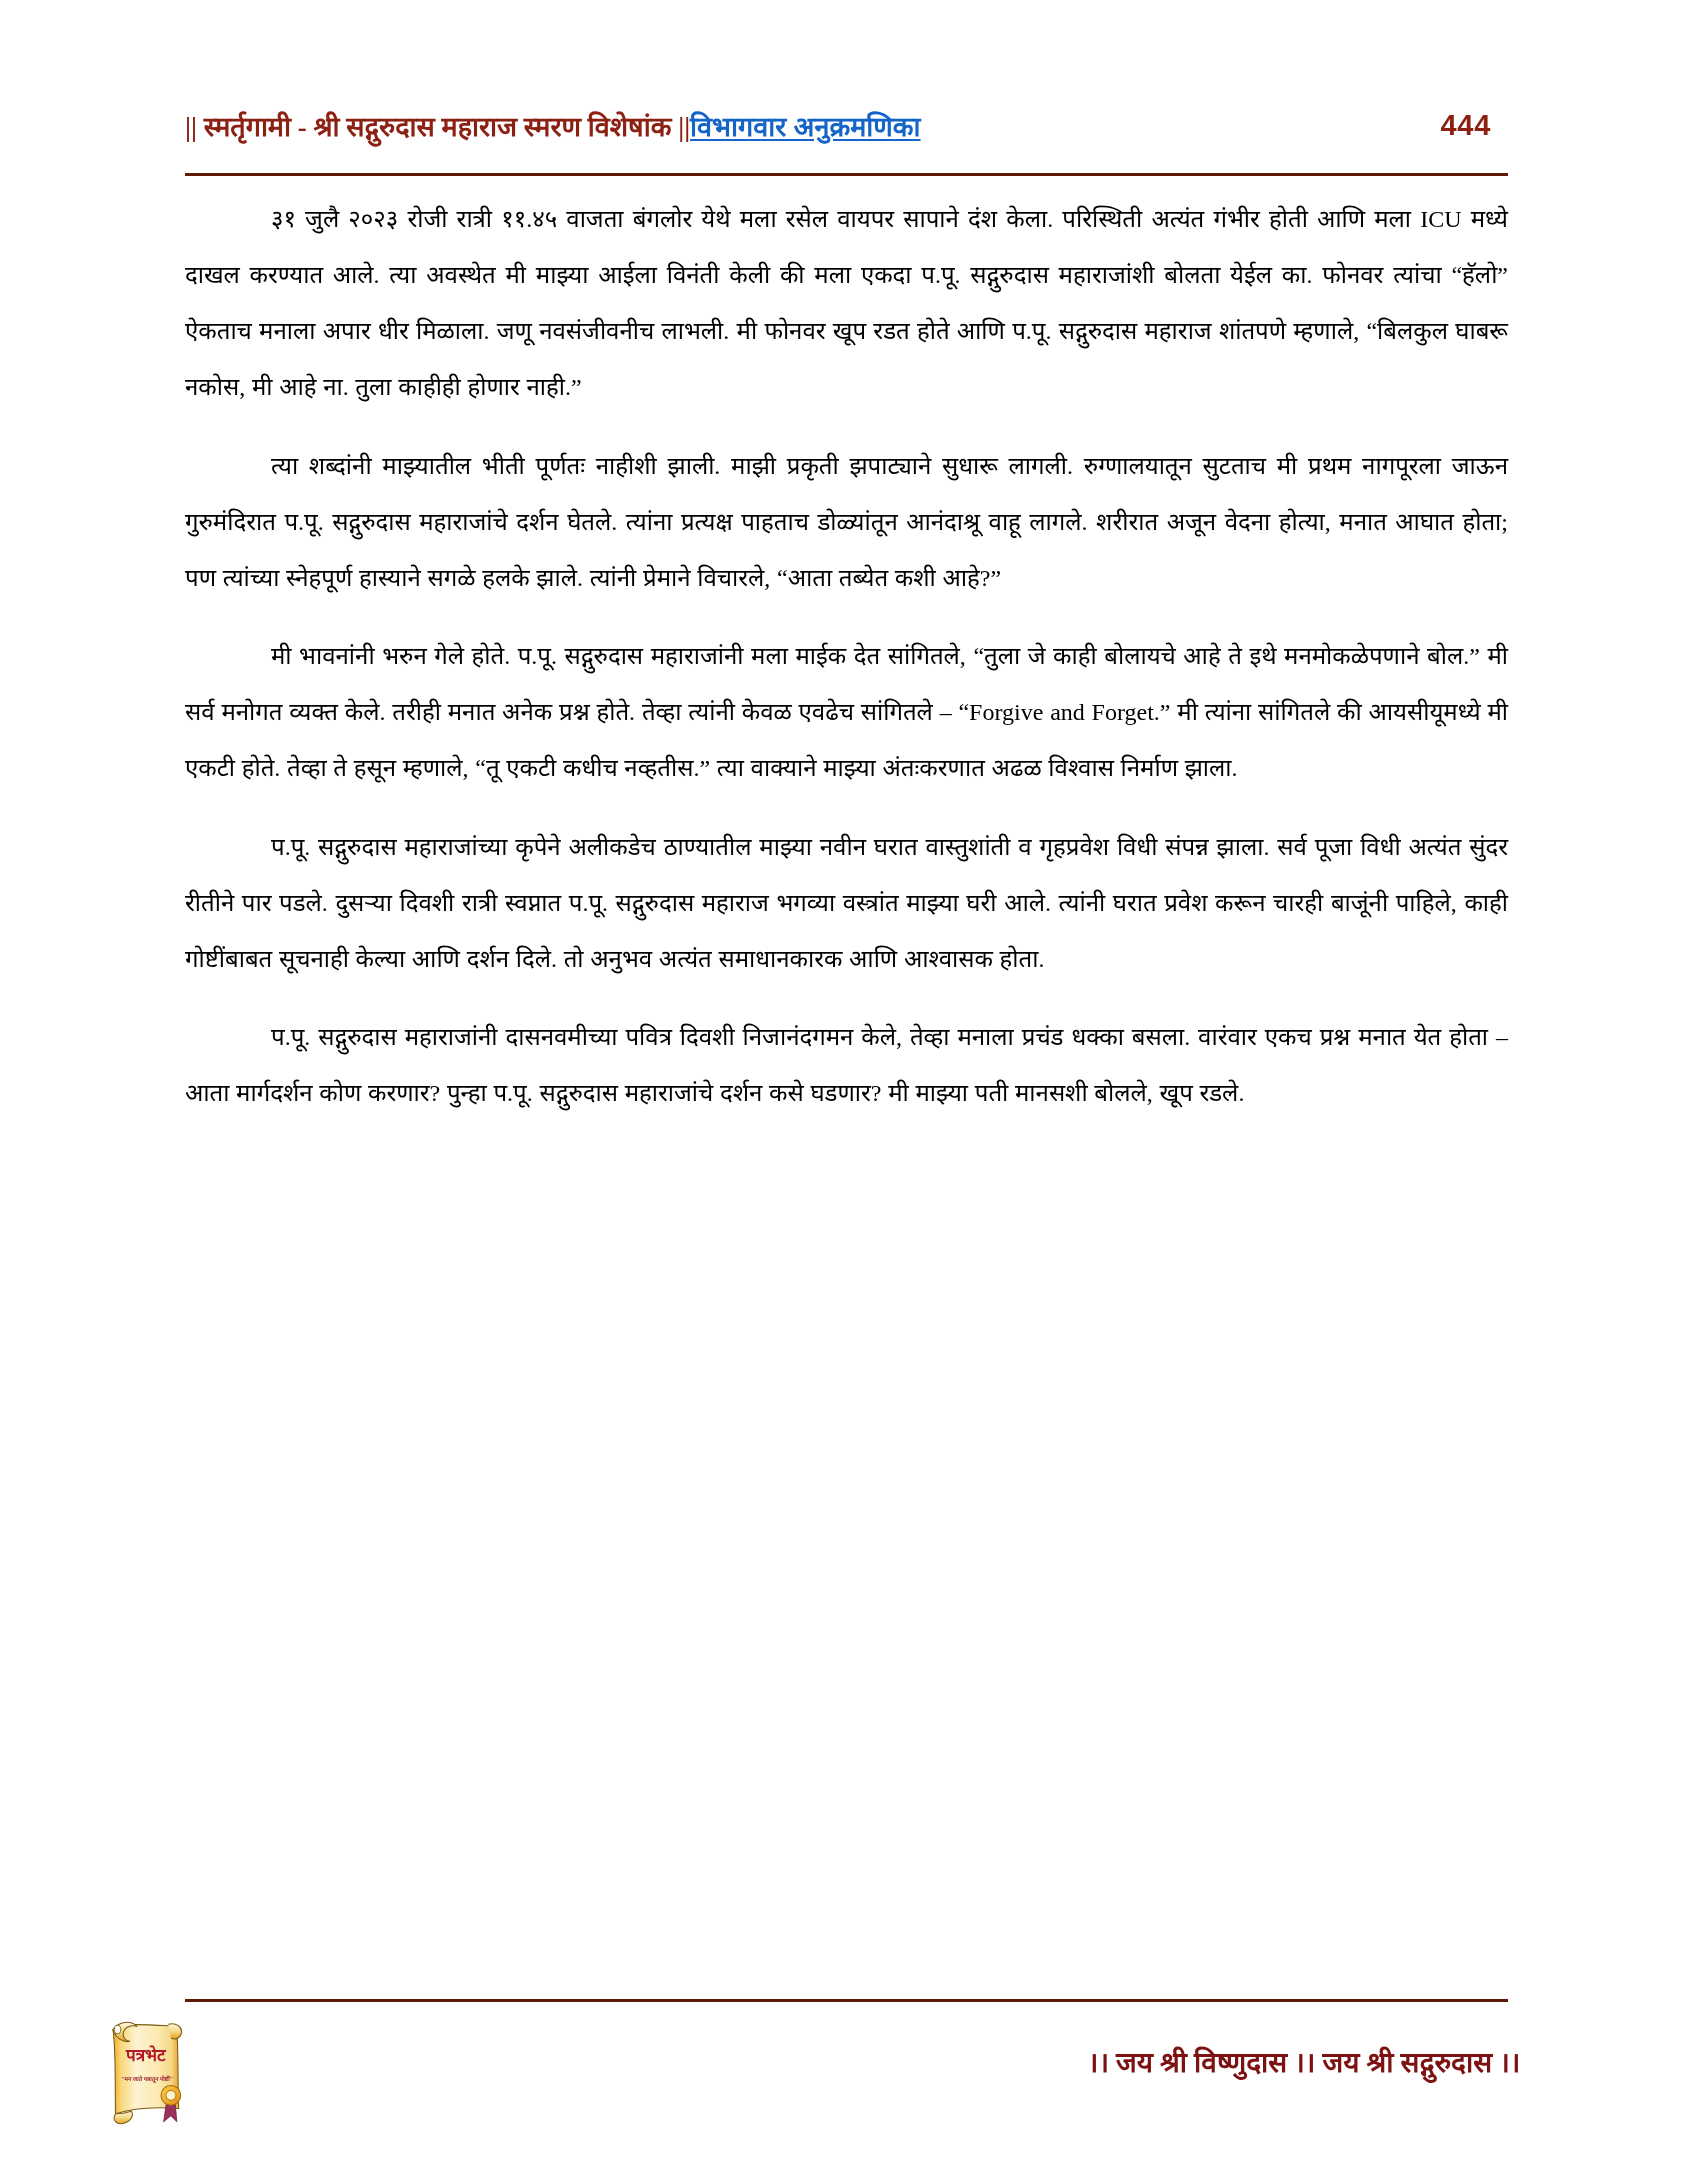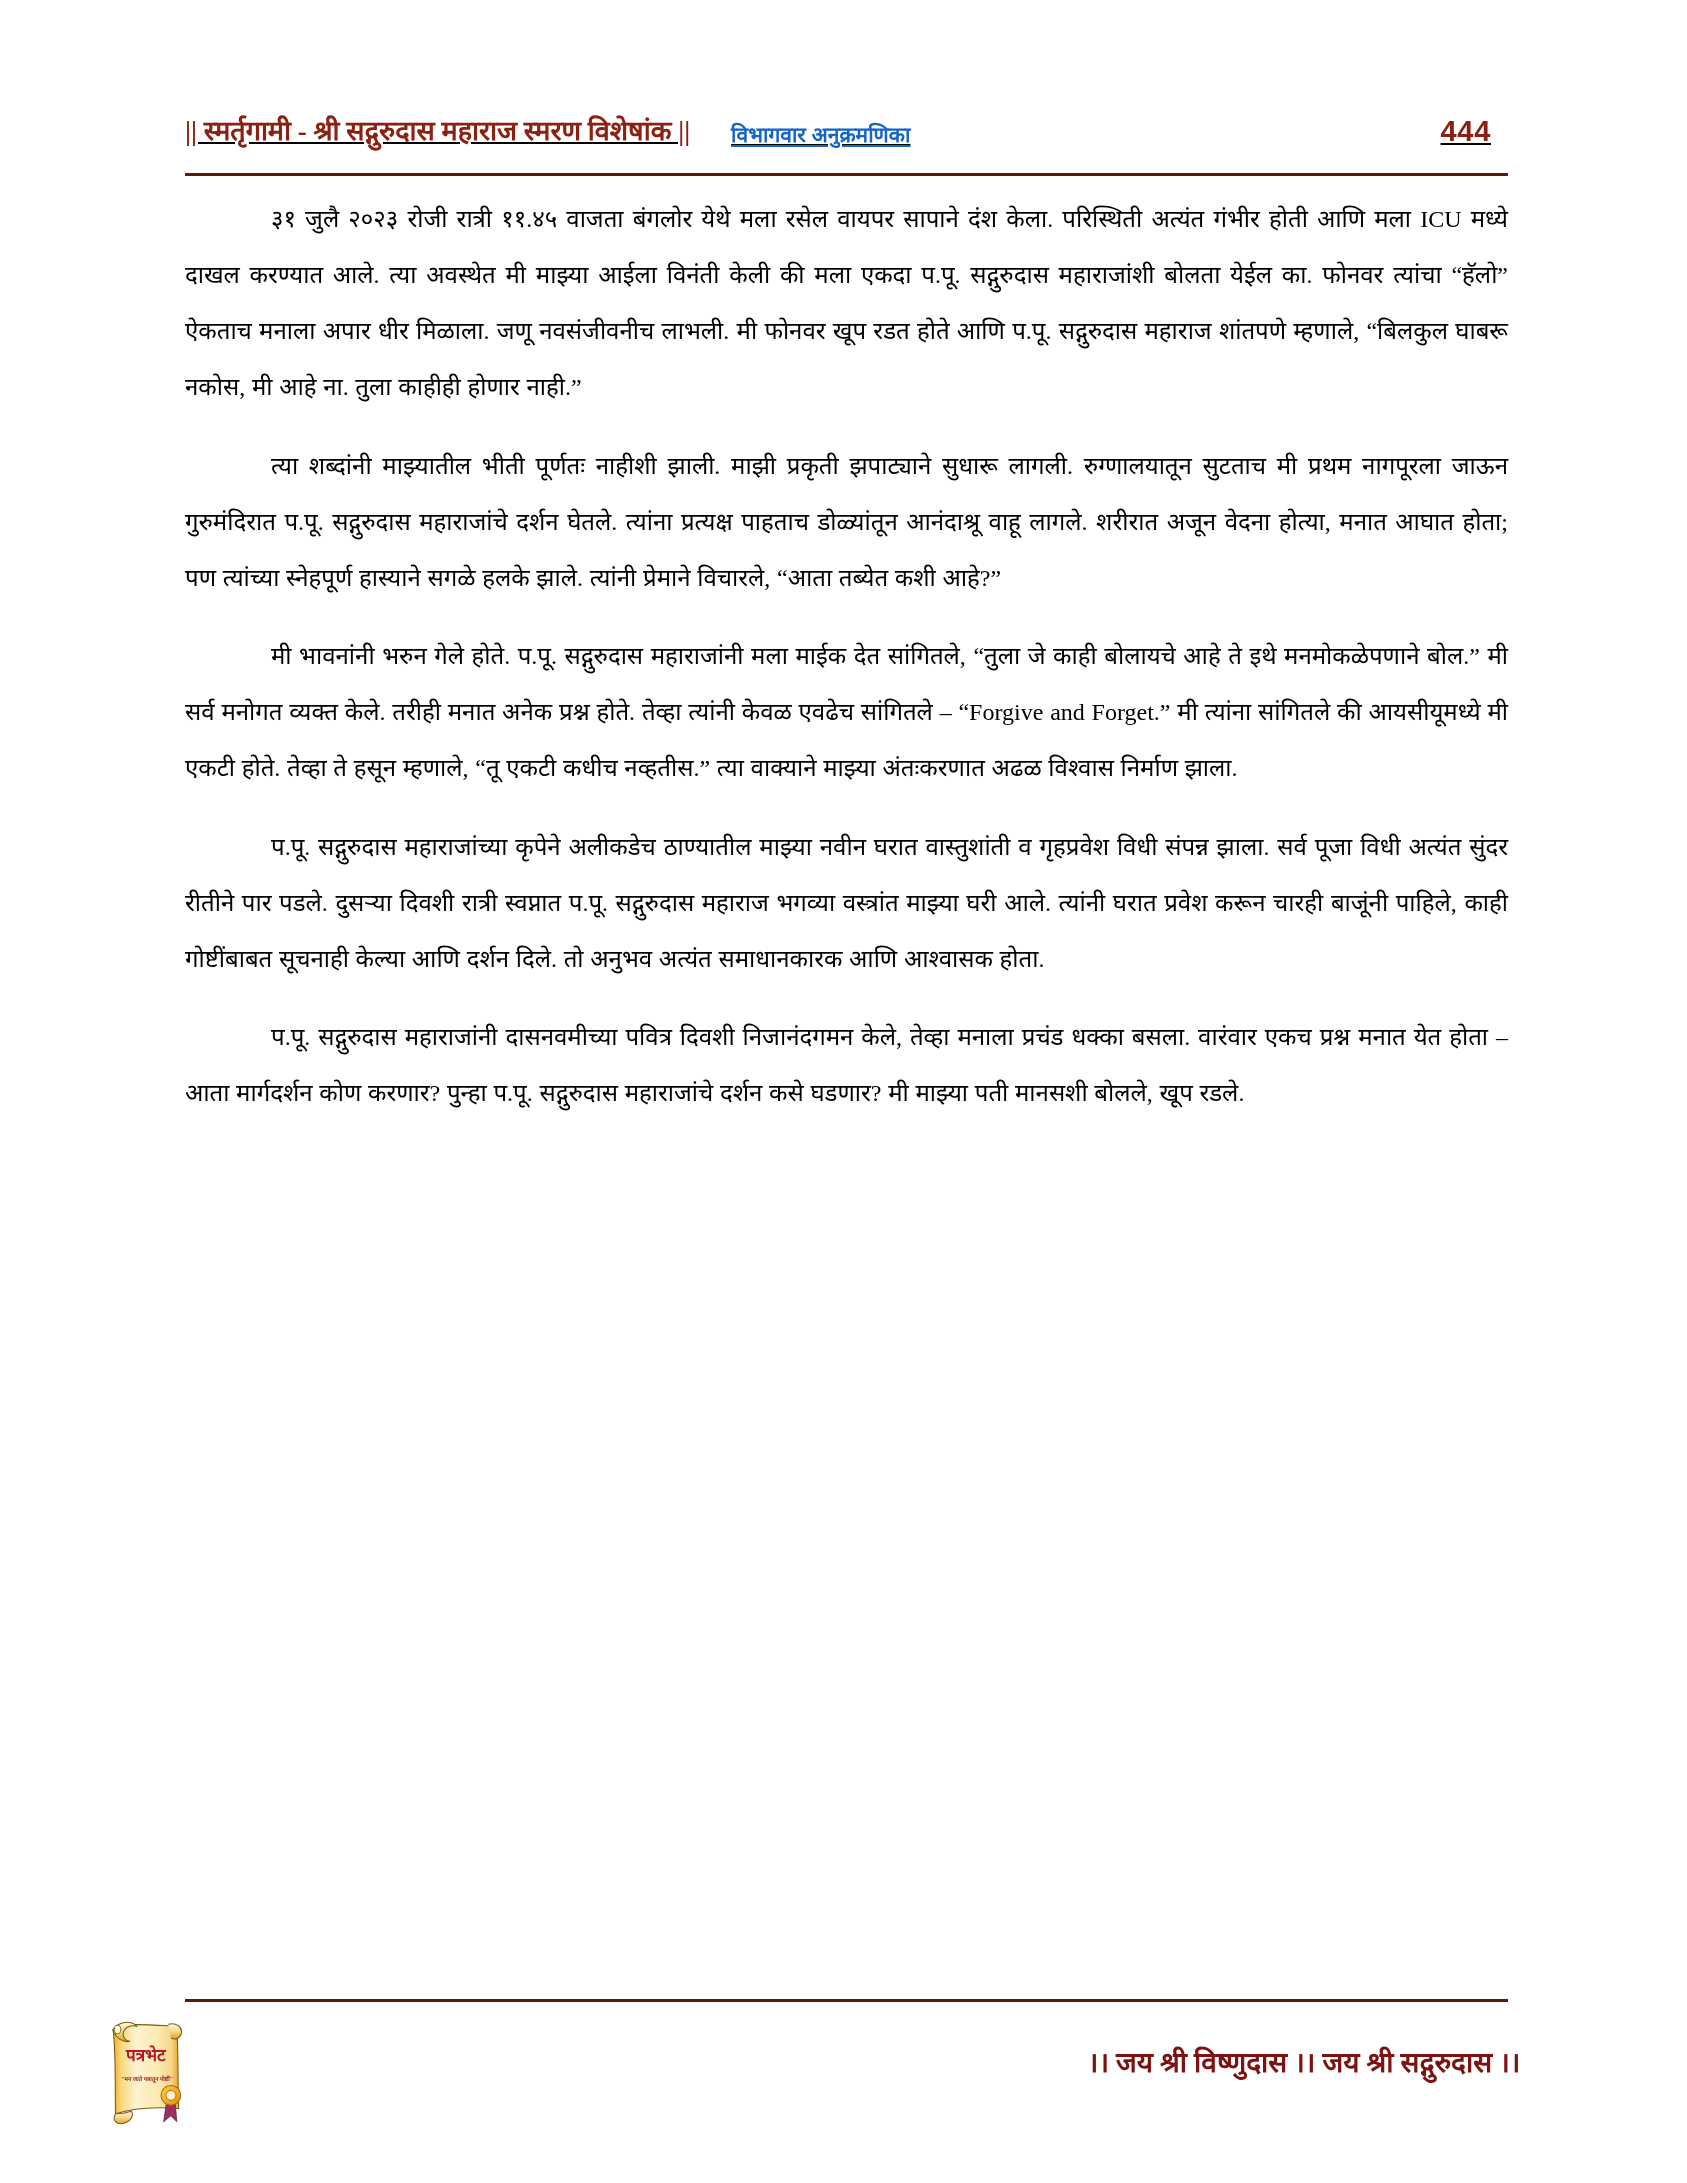--- a/index.html
+++ b/index.html
@@ -14,44 +14,42 @@
     background: #ffffff;
     box-sizing: border-box;
     font-family: "Liberation Serif", "DejaVu Serif", serif;
     overflow: hidden;
   }
 
   
   .header {
     position: absolute;
     left: 185px;
-    top: 88px;
+    top: 95px;
     width: 1323px;
     height: 60px;
     display: flex;
-    align-items: flex-end;
-    text-decoration: underline;
+    align-items: center;
   }
   .header-title {
     color: #8c2012;
     font-family: "Liberation Serif", "DejaVu Serif", serif;
     font-size: 27px;
     font-weight: 700;
     white-space: nowrap;
     letter-spacing: 0px;
   }
   .header-link {
     color: #1565c8;
     font-family: "Liberation Sans", "DejaVu Sans", sans-serif;
-    font-size: 21px;
+    font-size: 27px;
     font-weight: 700;
     text-decoration: underline;
     text-underline-offset: 3.3px;
     white-space: nowrap;
-    margin-left: 41px;
     cursor: pointer;
   }
   .header-pageno {
     color: #8c2012;
     font-family: "Liberation Sans", "DejaVu Sans", sans-serif;
     font-size: 29px;
     font-weight: 700;
     margin-left: auto;
     margin-right: 17px;
     letter-spacing: 0.7px;

